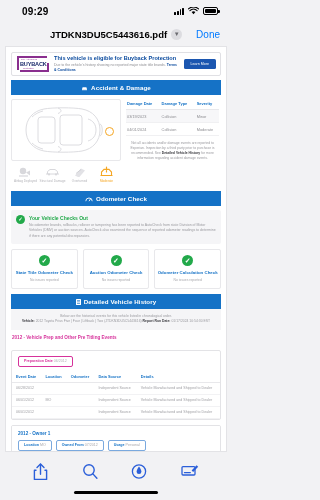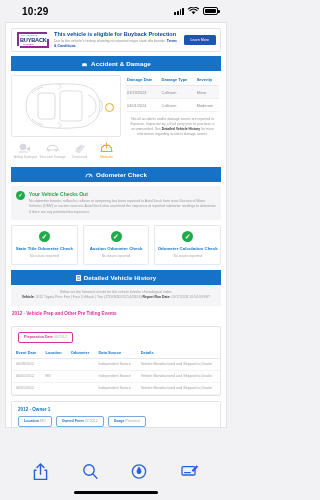--- a/index.html
+++ b/index.html
@@ -190,39 +190,44 @@
     position: absolute; bottom: 6px; left: 50%; transform: translateX(-50%);
     width: 84px; height: 3.5px; background: #000; border-radius: 2px;
   }
 </style>
 </head>
 <body>
 
 <div id="screen">
 
   <div class="statusbar">
-    <div class="status-time">10:29</div>
+    <div class="status-time">09:29</div>
     <div class="status-right">
       <span class="sig">
           <i></i>
           <i></i>
           <i></i>
           <i></i>
         </span>
       <svg width="11" height="8" viewBox="0 0 11 8">
         <path d="M5.5 7.2 L3.6 5.1 A2.8 2.8 0 0 1 7.4 5.1 Z" fill="#000"></path>
         <path d="M1.9 3.6 A5.2 5.2 0 0 1 9.1 3.6" stroke="#000" stroke-width="1.1" fill="none" stroke-linecap="round"></path>
         <path d="M0.4 1.9 A7.6 7.6 0 0 1 10.6 1.9" stroke="#000" stroke-width="1.1" fill="none" stroke-linecap="round"></path>
       </svg>
       <span class="batt">
           <span></span>
         </span>
     </div>
   </div>
 
+  <div class="navbar">
+    <span class="doc-title">JTDKN3DU5C5443616.pdf</span>
+    <span class="chev">▼</span>
+    <span class="done-btn">Done</span>
+  </div>
 
   <div class="pagewrap">
   <div class="page">
 
     <div class="buyback">
       <div class="bb-logo">
         <span class="bar-t"></span>
             <span class="bar-l"></span>
         <span class="bar-b"></span>
             <span class="bar-r"></span>

